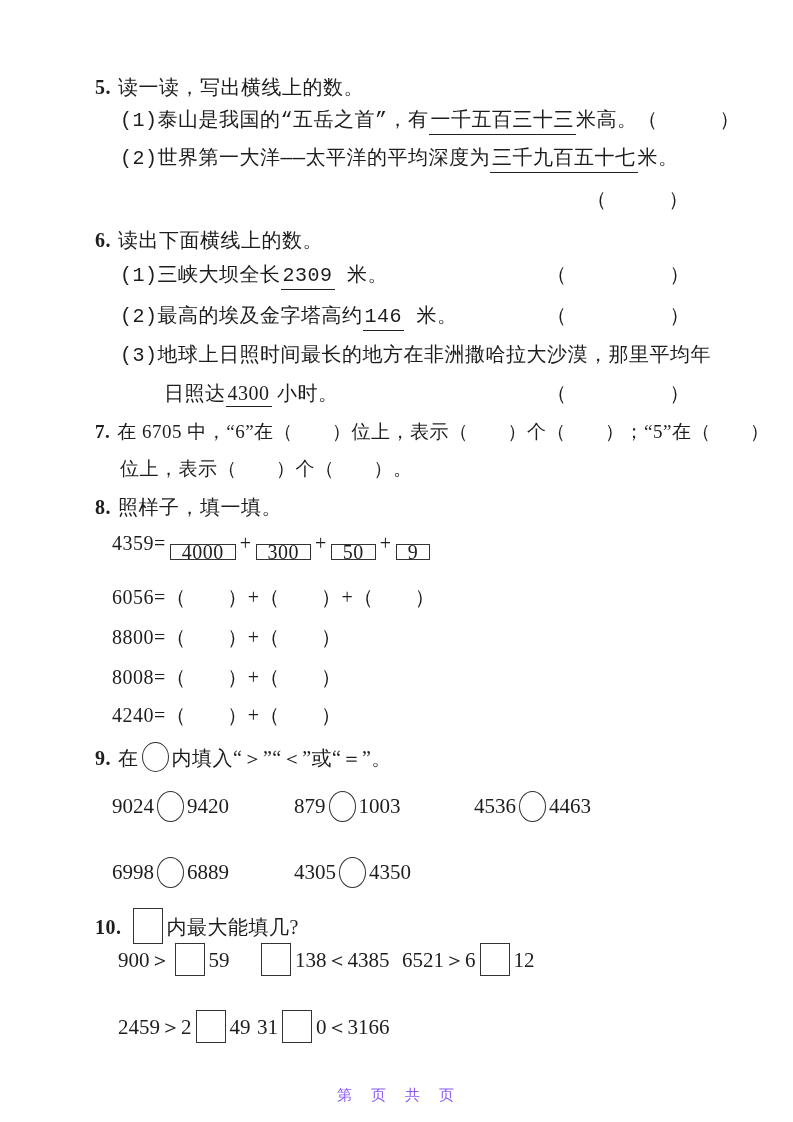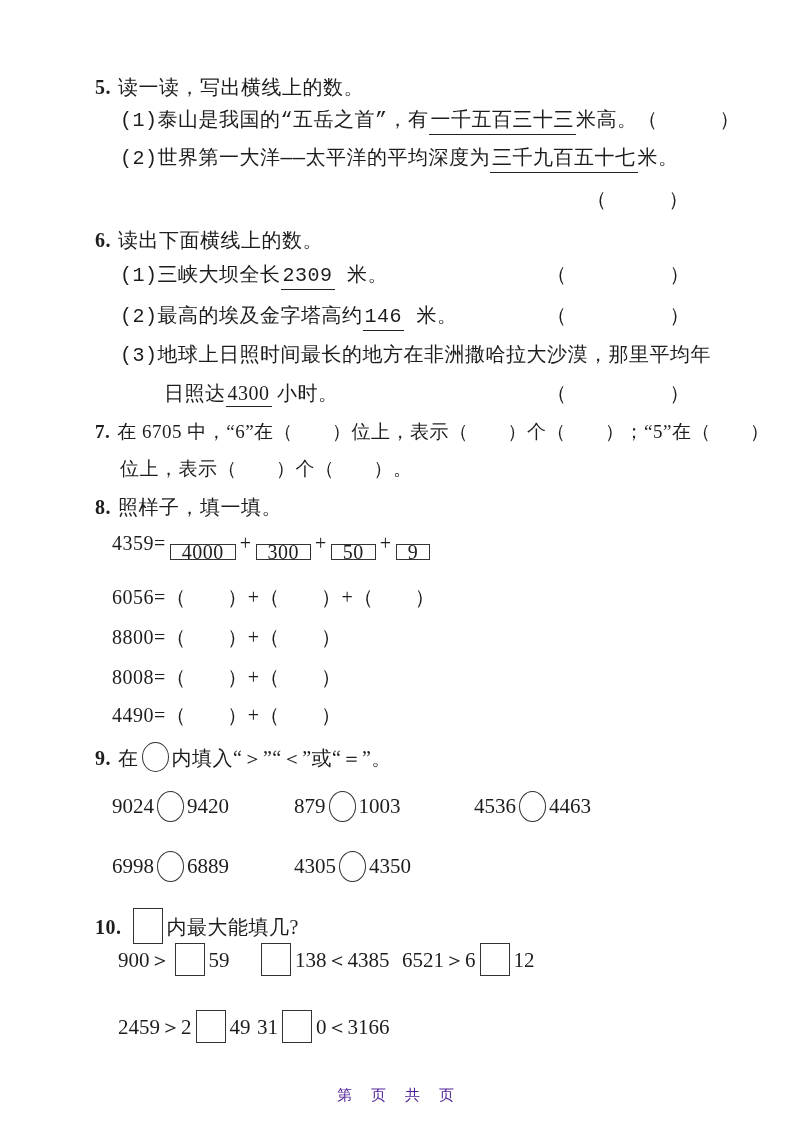--- a/index.html
+++ b/index.html
@@ -39,26 +39,26 @@
     min-width:30px;height:16px;
     border:1.8px solid #333;box-sizing:border-box;
     vertical-align:-9px;margin:0 4px;padding:0 11px;
     font-size:20px;background:#fff;
   }
   .fbox.empty{padding:0;width:30px;height:33px;}
   .titleline .circ{width:27px;height:30px;vertical-align:-7px;}
   .titleline .fbox.empty{width:30px;height:36px;vertical-align:-10px;}
   
   .grid{position:absolute;display:grid;font-size:21px;line-height:36px;white-space:nowrap;}
-  .q9grid{left:112px;grid-template-columns:182px 180px auto;row-gap:24px;}
+  .q9grid{left:112px;grid-template-columns:182px 180px auto;row-gap:30px;}
   .q10grid{left:118px;grid-template-columns:139px 145px auto;row-gap:31px;}
   .cell{white-space:nowrap;}
   .footer{
     position:absolute;top:1086px;left:0;width:100%;
-    text-align:center;font-size:15px;letter-spacing:2px;color:#4c1d95;
+    text-align:center;font-size:15px;letter-spacing:2px;color:#8b5cf6;
     font-family:"Liberation Sans","DejaVu Sans",sans-serif;
   }
 </style>
 </head>
 <body>
 
 <div class="page">
 
   <div class="line" style="top:72px">
     <span class="qnum">5.</span><span>读一读，写出横线上的数。</span>
@@ -94,21 +94,21 @@
   </div>
   <div class="line q7 indent1" style="top:455px">位上，表示（　　）个（　　）。</div>
 
   <div class="line" style="top:492px">
     <span class="qnum">8.</span><span>照样子，填一填。</span>
   </div>
   <div class="line q8row" style="top:528px"><span>4359=</span><span class="fbox">4000</span><span>+</span><span class="fbox">300</span><span>+</span><span class="fbox">50</span><span>+</span><span class="fbox">9</span></div>
   <div class="line q8row" style="top:582px">6056=（　　）+（　　）+（　　）</div>
   <div class="line q8row" style="top:622px">8800=（　　）+（　　）</div>
   <div class="line q8row" style="top:662px">8008=（　　）+（　　）</div>
-  <div class="line q8row" style="top:700px">4490=（　　）+（　　）</div>
+  <div class="line q8row" style="top:700px">4240=（　　）+（　　）</div>
 
   <div class="line titleline" style="top:742px">
     <span class="qnum">9.</span><span><span>在</span><span class="circ"></span><span>内填入“＞”“＜”或“＝”。</span></span>
   </div>
   <div class="grid q9grid" style="top:788px">
       <div class="cell"><span>9024</span><span class="circ"></span><span>9420</span></div>
       <div class="cell"><span>879</span><span class="circ"></span><span>1003</span></div>
       <div class="cell"><span>4536</span><span class="circ"></span><span>4463</span></div>
       <div class="cell"><span>6998</span><span class="circ"></span><span>6889</span></div>
       <div class="cell"><span>4305</span><span class="circ"></span><span>4350</span></div>

